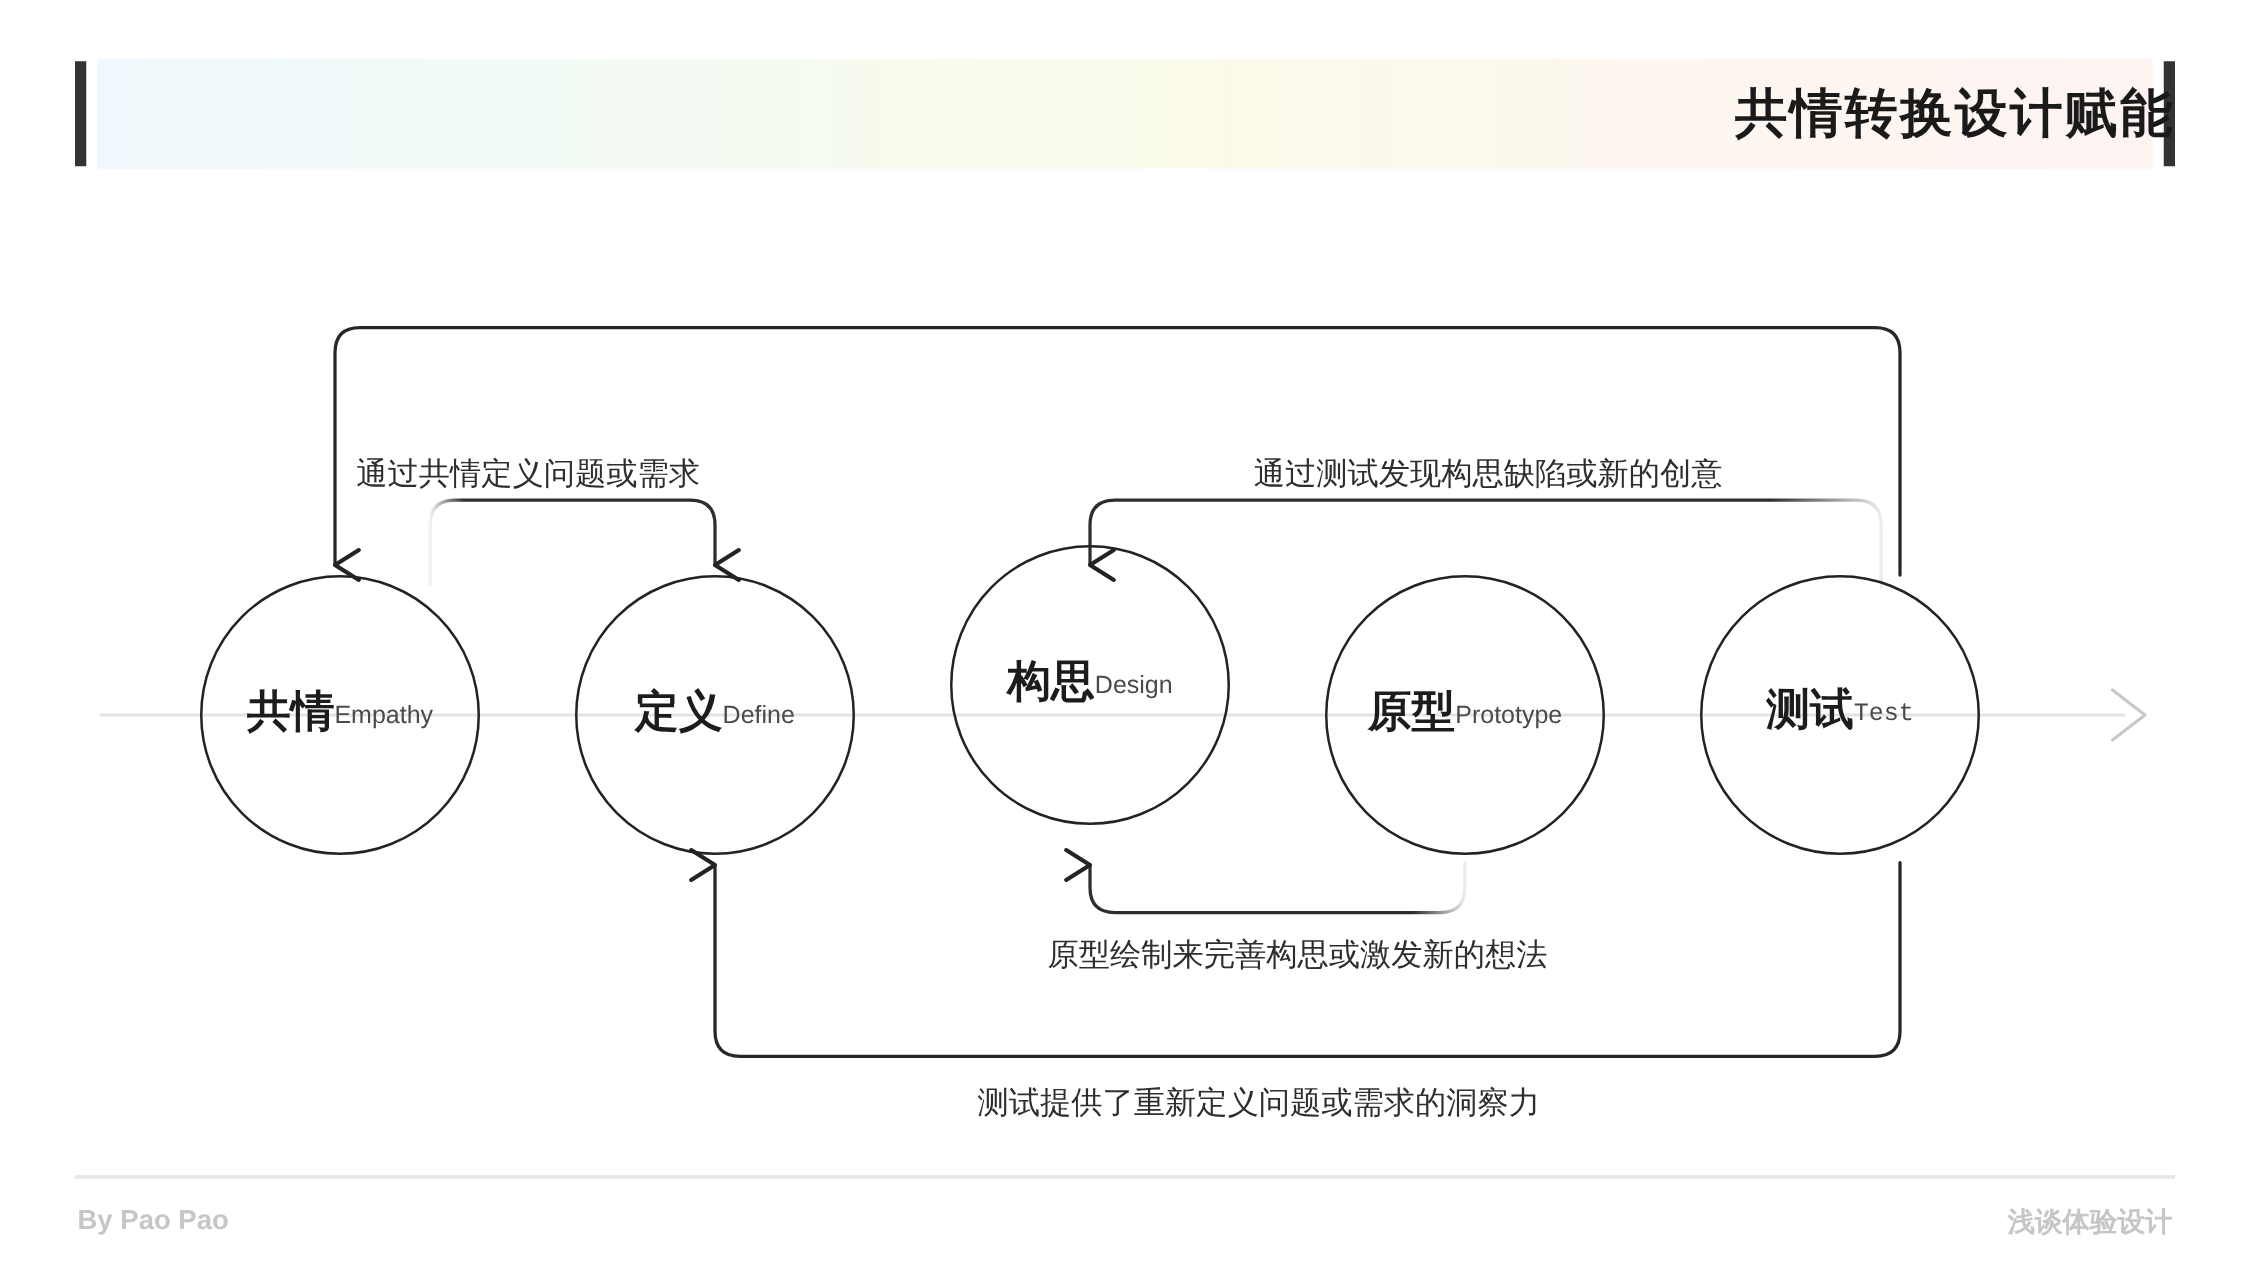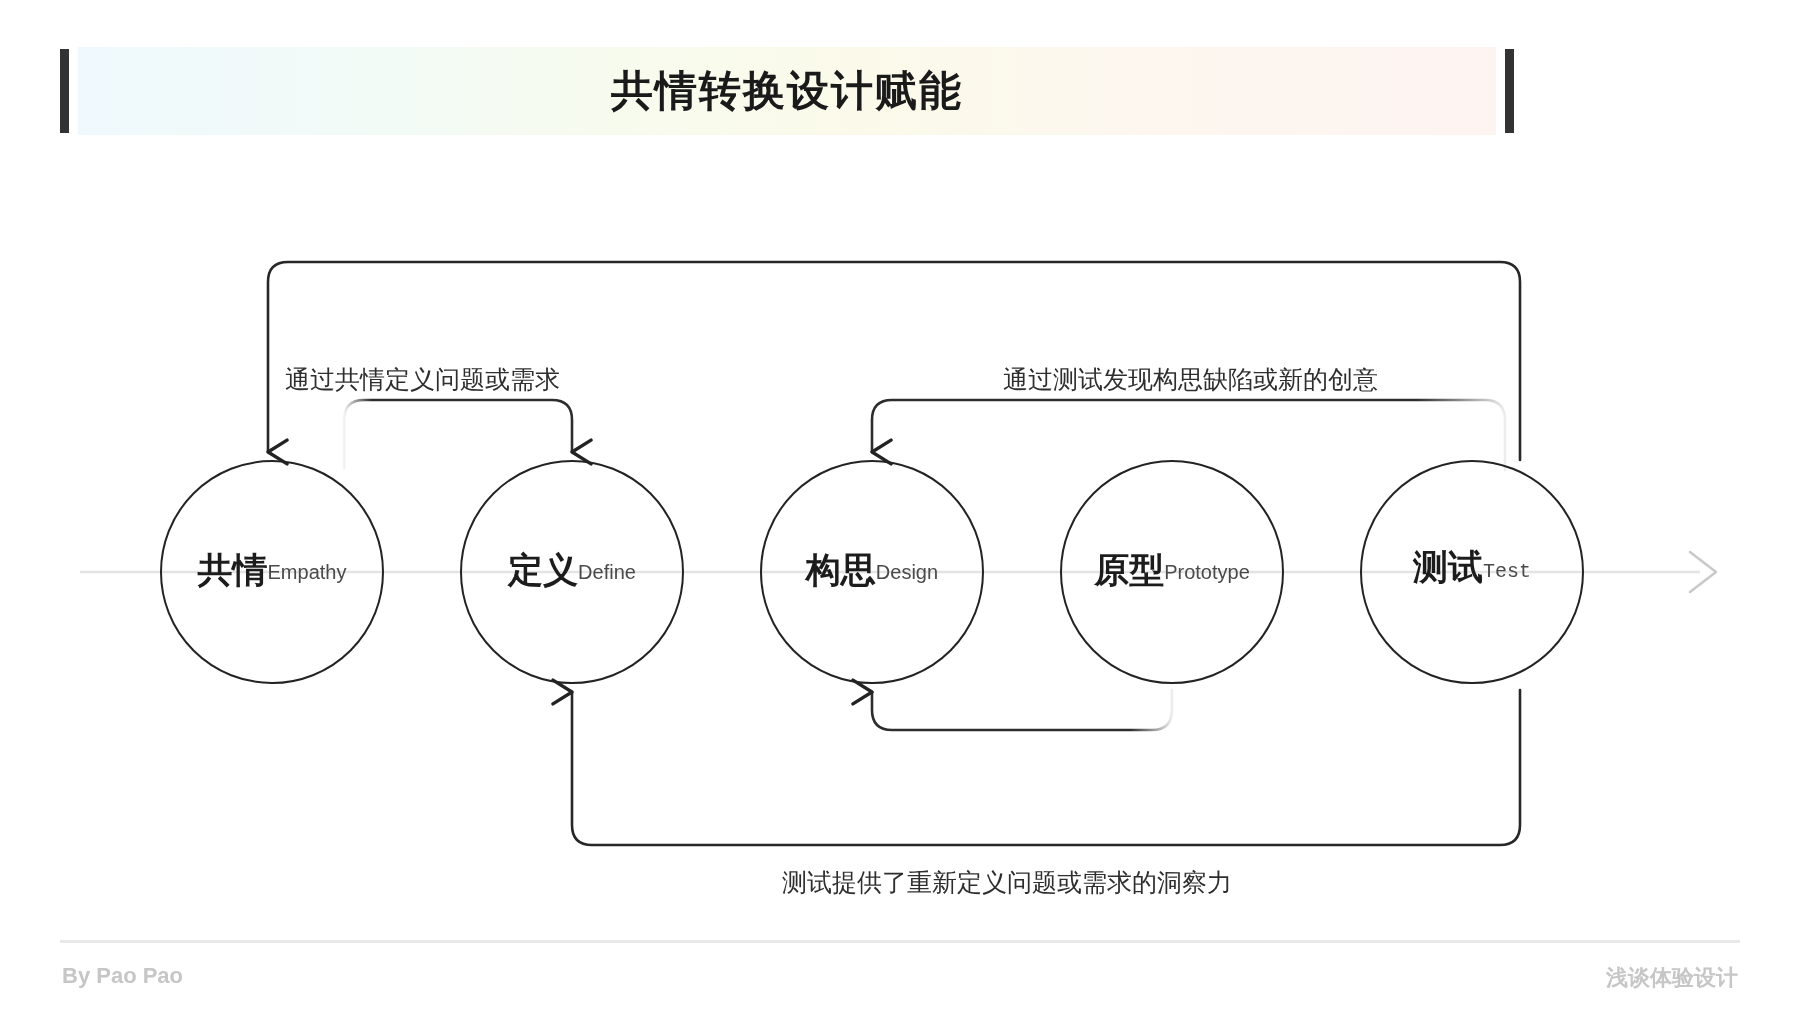--- a/index.html
+++ b/index.html
@@ -14,25 +14,25 @@
     color: #2b2b2b;
     position: relative;
     overflow: hidden;
   }
 
   
   .title-banner {
     position: absolute;
     left: 60px;
     top: 47px;
-    width: 1454px;
+    width: 1680px;
     height: 88px;
     display: flex;
     align-items: center;
-    justify-content: center;
+    justify-content: flex-end;
   }
   .banner-bg {
     position: absolute;
     left: 18px;
     top: 0;
     right: 18px;
     bottom: 0;
     background: linear-gradient(90deg,
         #eff8fc 0%,
         #f2fbf8 18%,
@@ -178,37 +178,38 @@
   </svg>
 
   <div class="node" style="left:160px; top:460px;">
     <span class="cn">共情</span>
     <span class="en">Empathy</span>
   </div>
   <div class="node" style="left:460px; top:460px;">
     <span class="cn">定义</span>
     <span class="en">Define</span>
   </div>
-  <div class="node" style="left:760px; top:460px;">
+  <div class="node" style="left:760px; top:436px;">
     <span class="cn">构思</span>
     <span class="en">Design</span>
   </div>
   <div class="node" style="left:1060px; top:460px;">
     <span class="cn">原型</span>
     <span class="en">Prototype</span>
   </div>
   <div class="node" style="left:1360px; top:460px;font-family:Liberation Mono, monospace;">
     <span class="cn">测试</span>
     <span class="en">Test</span>
   </div>
 
 
   <div class="caption" style="left:285px; top:367px;">通过共情定义问题或需求</div>
 
   <div class="caption" style="left:1003px; top:367px;">通过测试发现构思缺陷或新的创意</div>
 
+  <div class="caption" style="left:838px; top:752px;">原型绘制来完善构思或激发新的想法</div>
 
   <div class="caption" style="left:782px; top:870px;">测试提供了重新定义问题或需求的洞察力</div>
 </div>
 
 <div class="footer-rule"></div>
 <div class="footer-left">By Pao Pao</div>
 <div class="footer-right">浅谈体验设计</div>
 
 </body></html>

